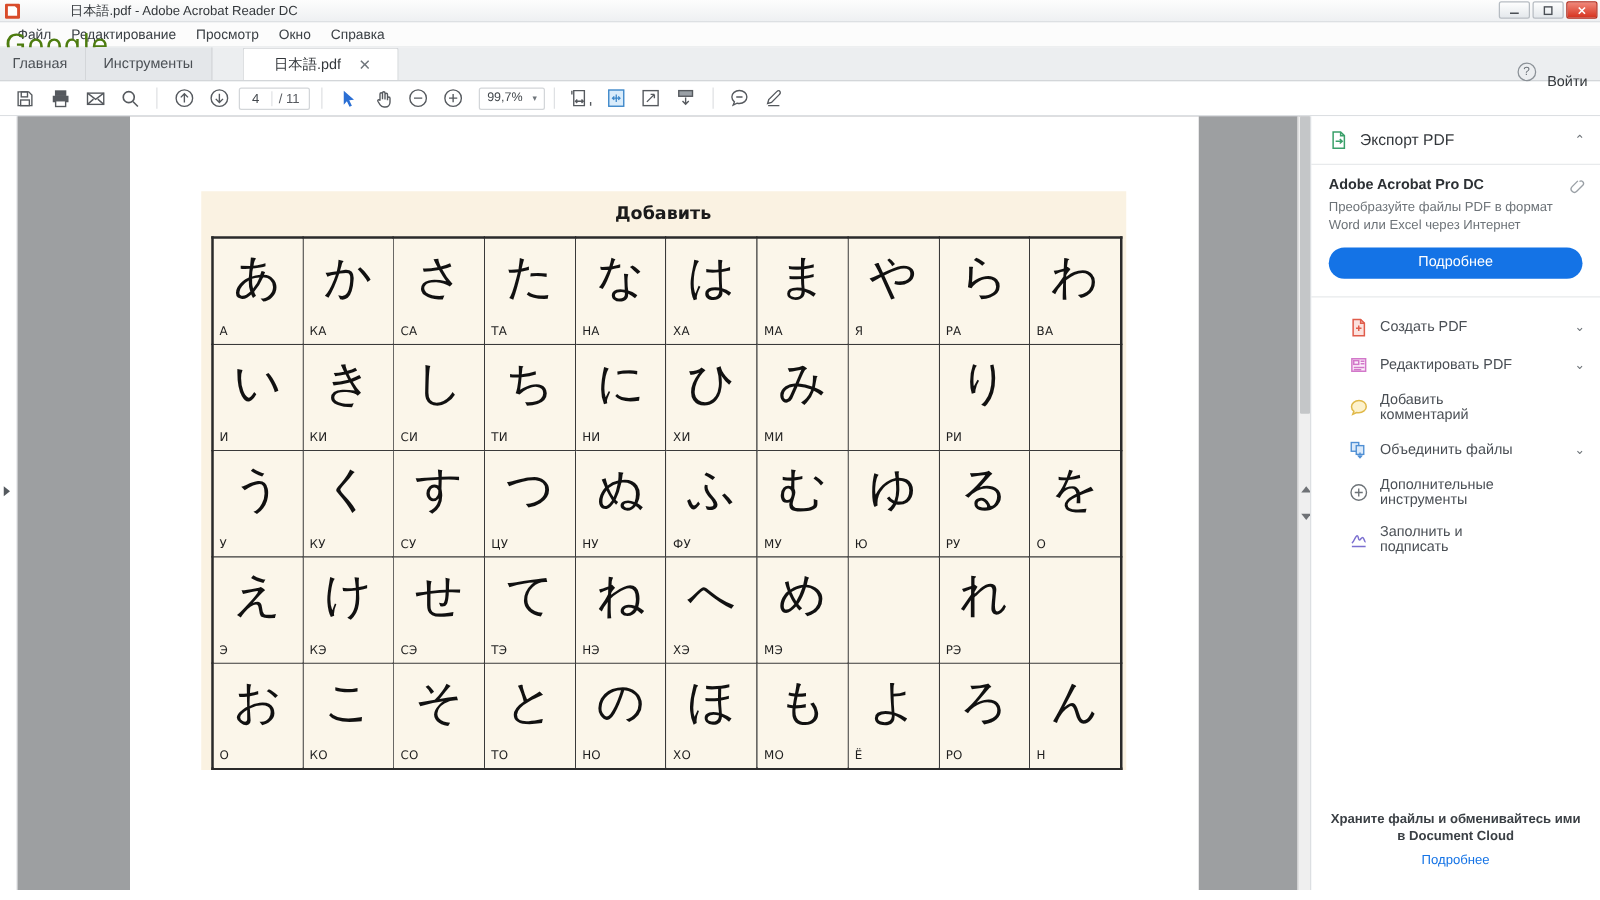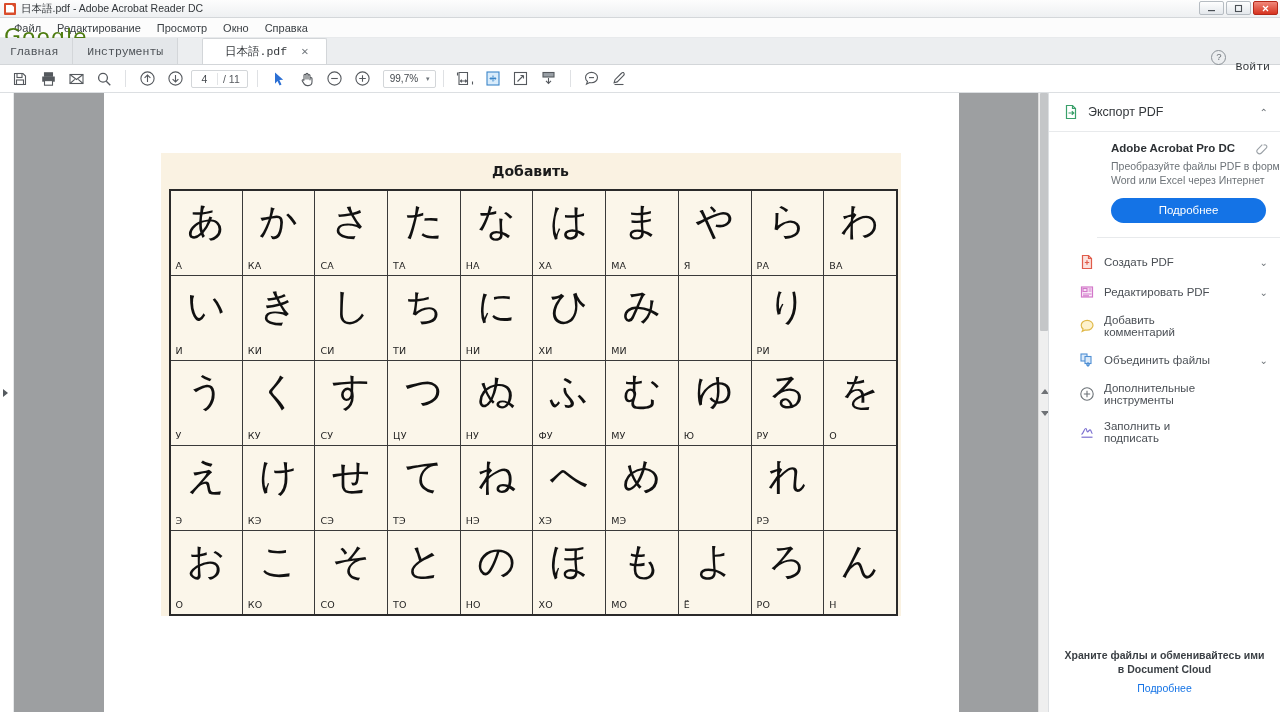--- a/index.html
+++ b/index.html
@@ -25,21 +25,21 @@
   .title-ico {
     width: 12px; height: 12px; margin-right: 5px;
     background: #d94c2b; border-radius: 1px;
     position: relative; flex: 0 0 auto;
   }
   .title-ico:after {
     content: ""; position: absolute; left: 2px; top: 2px;
     width: 8px; height: 8px; background: #fff;
     clip-path: polygon(0 0, 70% 0, 100% 30%, 100% 100%, 0 100%);
   }
-  .title-text { font-size: 10.5px; color: #33373b; white-space: nowrap; }
+  .title-text { font-size: 10.5px; color: #33373b; white-space: nowrap; margin-left: 35px; }
   .win-btns { position: absolute; right: 2px; top: 1px; display: flex; gap: 2px; }
   .win-btn {
     width: 25px; height: 14px; border: 1px solid #b6bcc2;
     border-radius: 2px;
     background: linear-gradient(#fefefe, #e4e8ec);
     display: flex; align-items: center; justify-content: center;
     font-size: 8px; color: #4a4f55; line-height: 1;
   }
   .win-btn.close { background: linear-gradient(#f0887a, #d6331f); border-color:#b3291a; color: #fff; }
 
@@ -55,21 +55,21 @@
   .ghost-watermark {
     position: absolute; left: 4px; top: 6px;
     font-size: 22px; color: #4d7c0f; letter-spacing: 1px;
     font-family: "DejaVu Sans", sans-serif; pointer-events: none;
   }
 
   
   .tabstrip {
     height: 27px; background: #eceef0;
     border-bottom: 1px solid #d3d6d9;
-    display: flex; align-items: flex-end; position: relative; font-family: Liberation Mono, monospace;
+    display: flex; align-items: flex-end; position: relative;
   }
   .nav-tabs { display: flex; align-items: flex-end; height: 100%; }
   .nav-tab {
     height: 26px; display: flex; align-items: center;
     padding: 0 14px; font-size: 11.5px; color: #4b5055;
     background: #e4e7ea; border-right: 1px solid #d3d6d9;
   }
   .nav-tab.first { padding-left: 10px; }
   .doc-tab {
     height: 26px; min-width: 125px; background: #ffffff;
@@ -197,21 +197,21 @@
     display: flex; flex-direction: column;
     font-size: 11.5px;
   }
   .rp-head {
     display: flex; align-items: center; gap: 9px;
     padding: 11px 12px 11px 14px;
     border-bottom: 1px solid #e8eaec;
   }
   .rp-head .rp-label { flex: 1; font-size: 12.5px; color: #33373b; }
   .caret { font-size: 10px; color: #6d7378; }
-  .rp-promo { padding: 10px 14px 14px 14px; border-bottom: 1px solid #e8eaec; position: relative; margin-left: 48px; }
+  .rp-promo { padding: 10px 14px 14px 14px; border-bottom: 1px solid #e8eaec; position: relative; }
   .promo-title { font-weight: bold; font-size: 11.5px; color: #2c3034; margin-bottom: 5px; }
   .promo-body { font-size: 10.5px; color: #6d7378; line-height: 1.35; margin-bottom: 11px; width: 186px; }
   .promo-pin { position: absolute; right: 12px; top: 11px; color: #9aa0a6; font-size: 12px; }
   .promo-btn {
     display: block; width: 100%; height: 25px; border-radius: 13px;
     background: #1473e6; color: #fff; border: none;
     font-size: 11.5px; text-align: center; line-height: 25px;
     font-family: "Liberation Sans", sans-serif;
   }
   .rp-list { padding: 9px 0 0 16px; }

